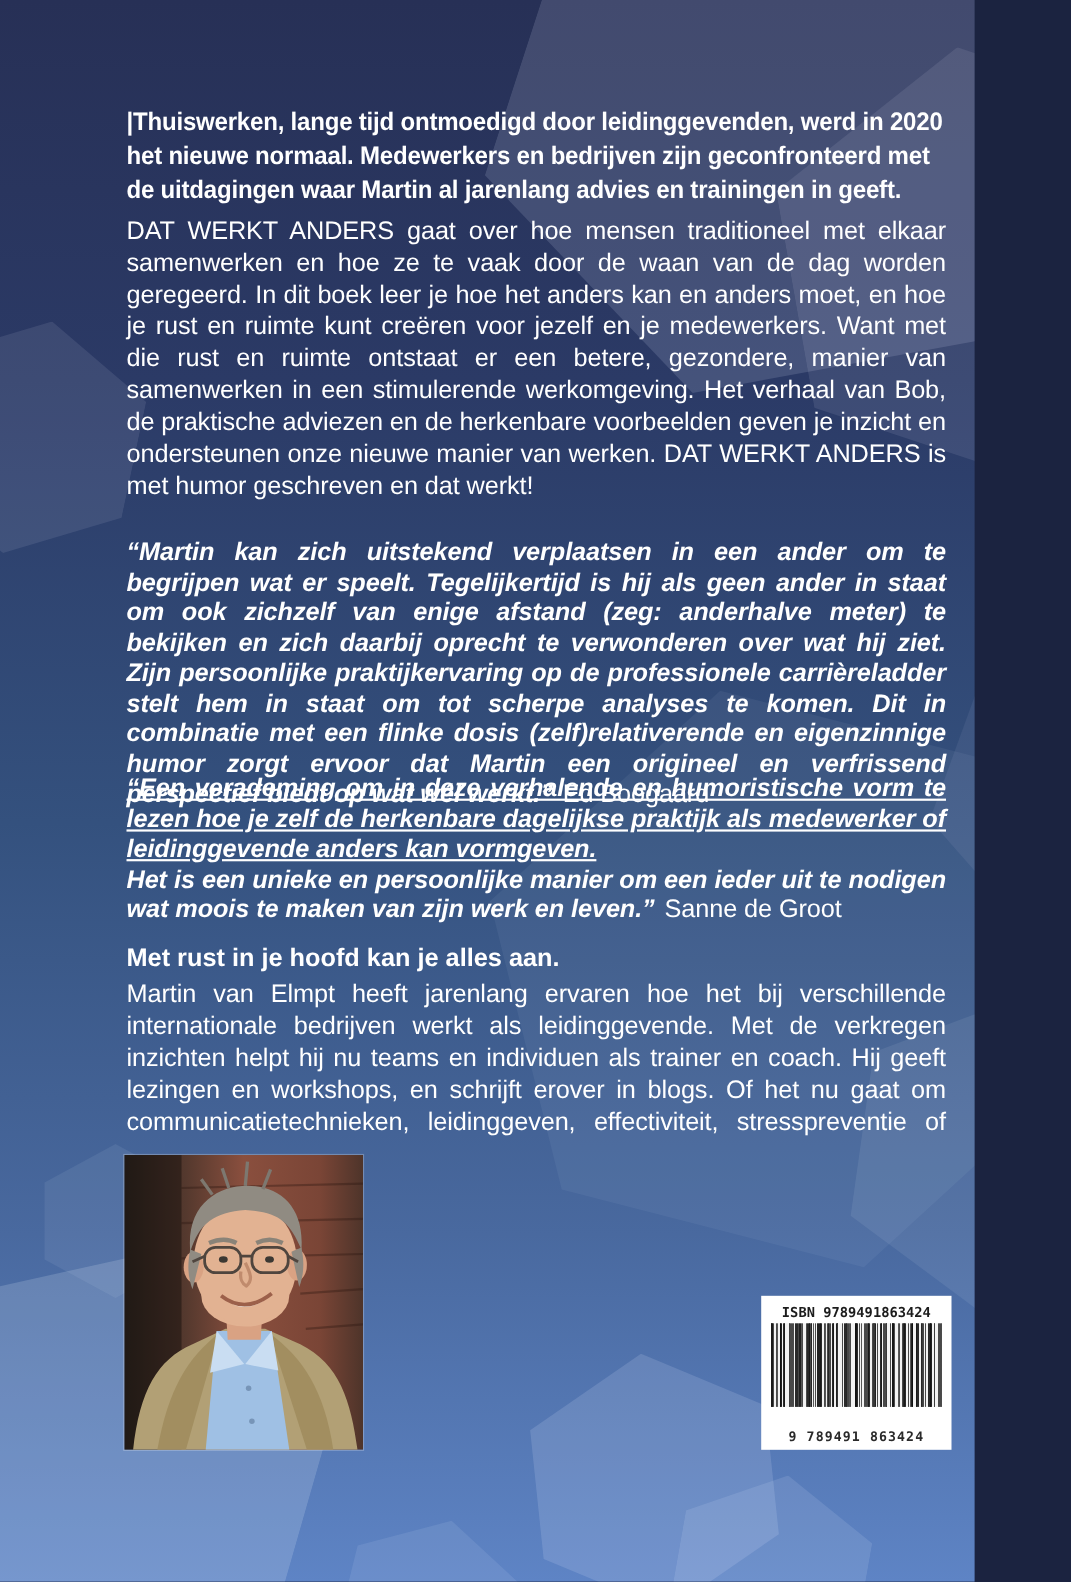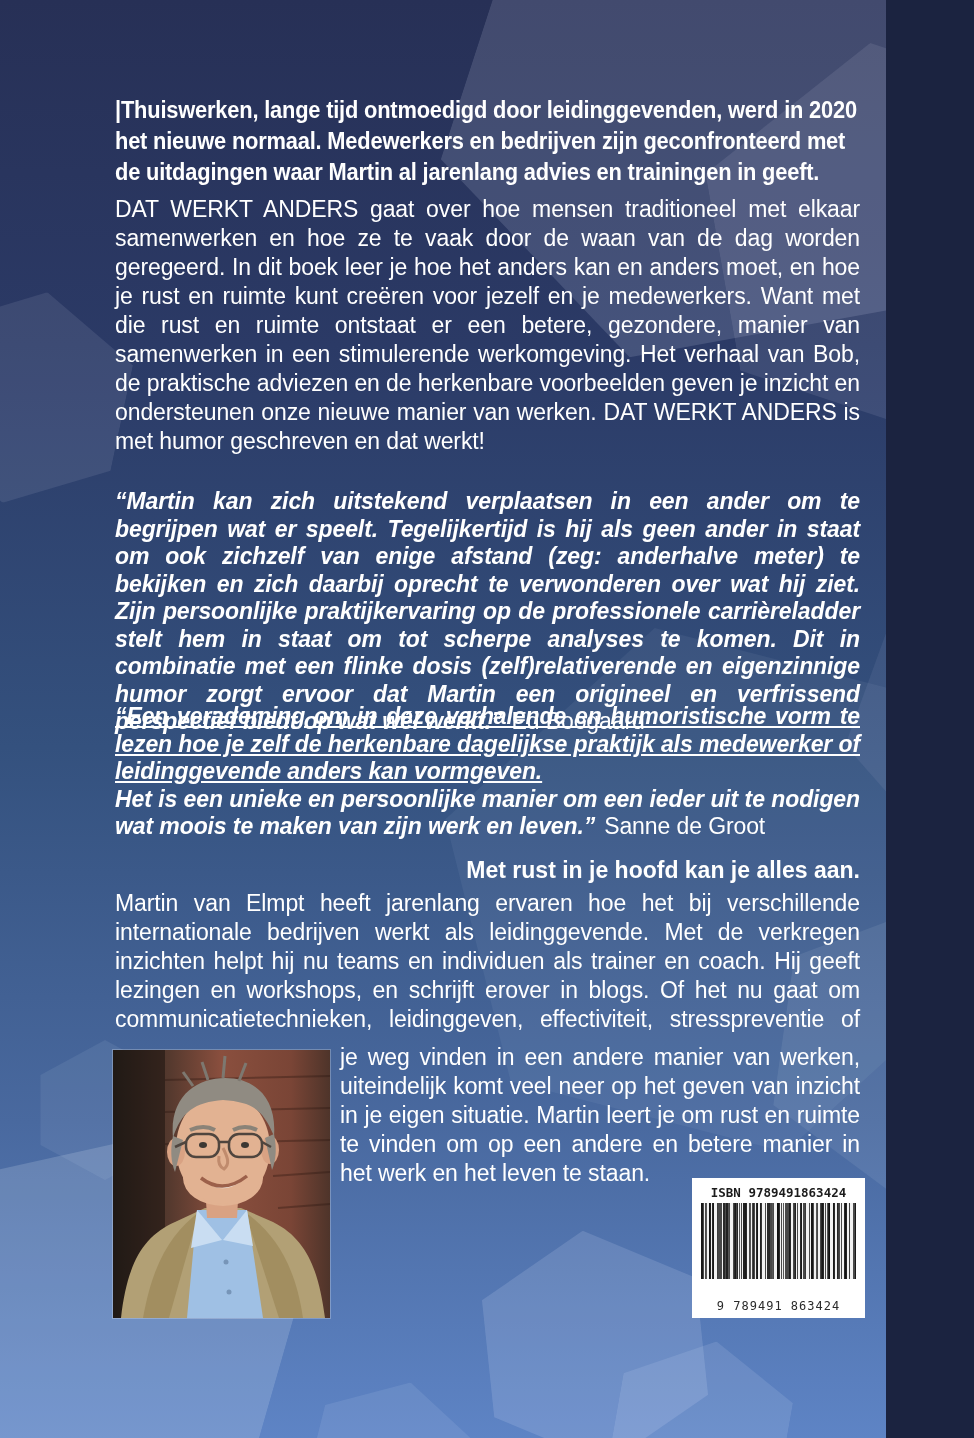--- a/index.html
+++ b/index.html
@@ -10,21 +10,21 @@
     font-family:"Liberation Sans", sans-serif;
     background:linear-gradient(180deg,#273056 0%,#2b3a66 24%,#34517e 52%,#49699f 78%,#5e84c5 100%);
     color:#fff;
   }
   .hex{
     position:absolute;
     clip-path:polygon(50% 0,93% 25%,93% 75%,50% 100%,7% 75%,7% 25%);
     pointer-events:none;
   }
   .content-block{position:absolute;left:115px;width:745px;}
-  p{margin:0;text-align:right;}
+  p{margin:0;}
   .intro{
     top:95px;
     font-weight:700;font-size:23px;line-height:31px;letter-spacing:-0.2px;
     width:782px;transform:scaleX(0.95);transform-origin:0 0;
     text-align:left;
   }
   .bodytext{
     font-size:23px;line-height:29px;letter-spacing:-0.1px;
     text-align:justify;
   }
@@ -59,21 +59,21 @@
   }
   .bars{
     width:100%;height:83px;margin-top:3px;
     background:
       repeating-linear-gradient(90deg, rgba(20,20,20,0.9) 0 2px, transparent 2px 5px, rgba(60,60,60,0.85) 5px 6px, transparent 6px 11px),
       repeating-linear-gradient(90deg, rgba(30,30,30,0.8) 0 3px, transparent 3px 8px, rgba(10,10,10,0.9) 8px 10px, transparent 10px 17px),
       repeating-linear-gradient(90deg, #4a4a4a 0 1px, #f2f2f2 1px 4px);
   }
   .ean-number{
     font-family:"DejaVu Sans Mono", monospace;
-    font-size:12px;font-weight:400;color:#2a2a2a;letter-spacing:1px;margin-top:20px;white-space:nowrap;
+    font-size:12px;font-weight:700;color:#2a2a2a;letter-spacing:1px;margin-top:20px;white-space:nowrap;
   }
 </style>
 </head>
 <body>
 
 <div class="cover">
 
   <div class="hex" style="left:430px;top:-150px;width:560px;height:520px;background:rgba(223,230,248,0.15);transform:rotate(18deg);"></div>
   <div class="hex" style="left:690px;top:40px;width:430px;height:400px;background:rgba(223,230,248,0.10);transform:rotate(-10deg);"></div>
   <div class="hex" style="left:-90px;top:290px;width:230px;height:215px;background:rgba(223,230,248,0.10);transform:rotate(12deg);"></div>
@@ -160,21 +160,20 @@
       <ellipse cx="90" cy="95" rx="4" ry="3" fill="#3c3833"></ellipse>
       <ellipse cx="132" cy="95" rx="4" ry="3" fill="#3c3833"></ellipse>
 
       <path d="M110 98 C115 108 117 114 111 119 C107 117 105 112 106 106" fill="none" stroke="#c08b6d" stroke-width="3"></path>
 
       <path d="M94 131 Q110 141 128 129 L126 133 Q110 143 96 134 Z" fill="#efe8e0"></path>
       <path d="M88 128 Q110 145 134 126" stroke="#9c604a" stroke-width="3.5" fill="none"></path>
     </svg>
   </div>
 
-  <p class="bio2">je weg vinden in een andere manier van werken, uiteindelijk komt veel neer op het geven van inzicht in je eigen situatie. Martin leert je om rust en ruimte te vinden om op een andere en betere manier in het werk en het leven te staan.</p>
 
   <div class="barcode">
     <div class="isbn-label">ISBN 9789491863424</div>
     <div class="bars"></div>
     <div class="ean-number">9 789491 863424</div>
   </div>
 
 </div>
 
 </body></html>

